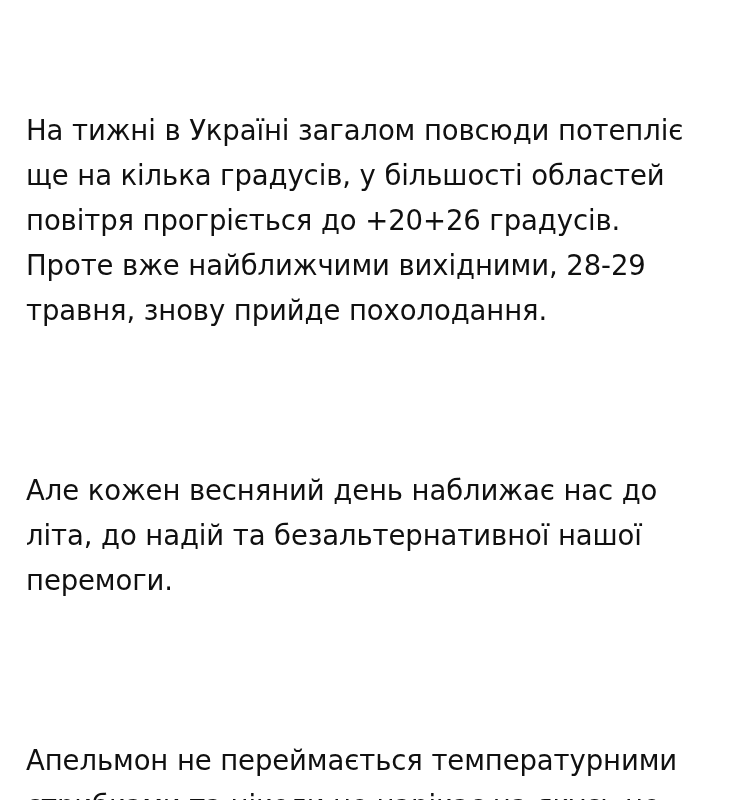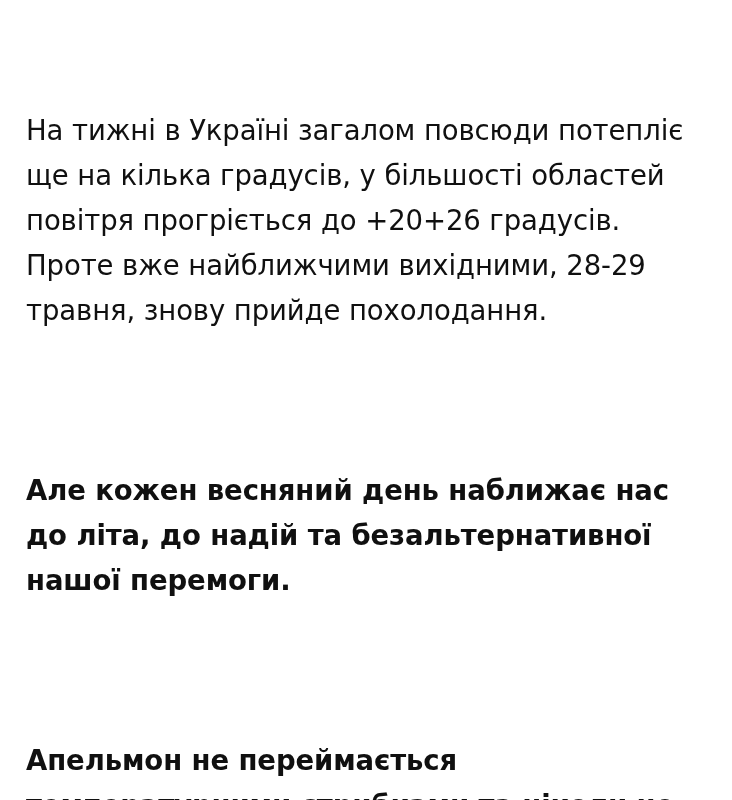--- a/index.html
+++ b/index.html
@@ -29,21 +29,20 @@
     color: #101010;
     white-space: pre-wrap;
     word-wrap: break-word;
   }
   .para {
     margin: 0;
     white-space: pre-wrap;
   }
   .para + .para {
     margin-top: 45px;
-    font-weight: bold;
   }
 </style>
 </head>
 <body>
 
 <div class="page">
   <div class="text-block">
     <p class="para">На тижні в Україні загалом повсюди потепліє ще на кілька градусів, у більшості областей повітря прогріється до +20+26 градусів.
 Проте вже найближчими вихідними, 28-29 травня, знову прийде похолодання.</p>
     <p class="para">Але кожен весняний день наближає нас до літа, до надій та безальтернативної нашої перемоги.</p>

